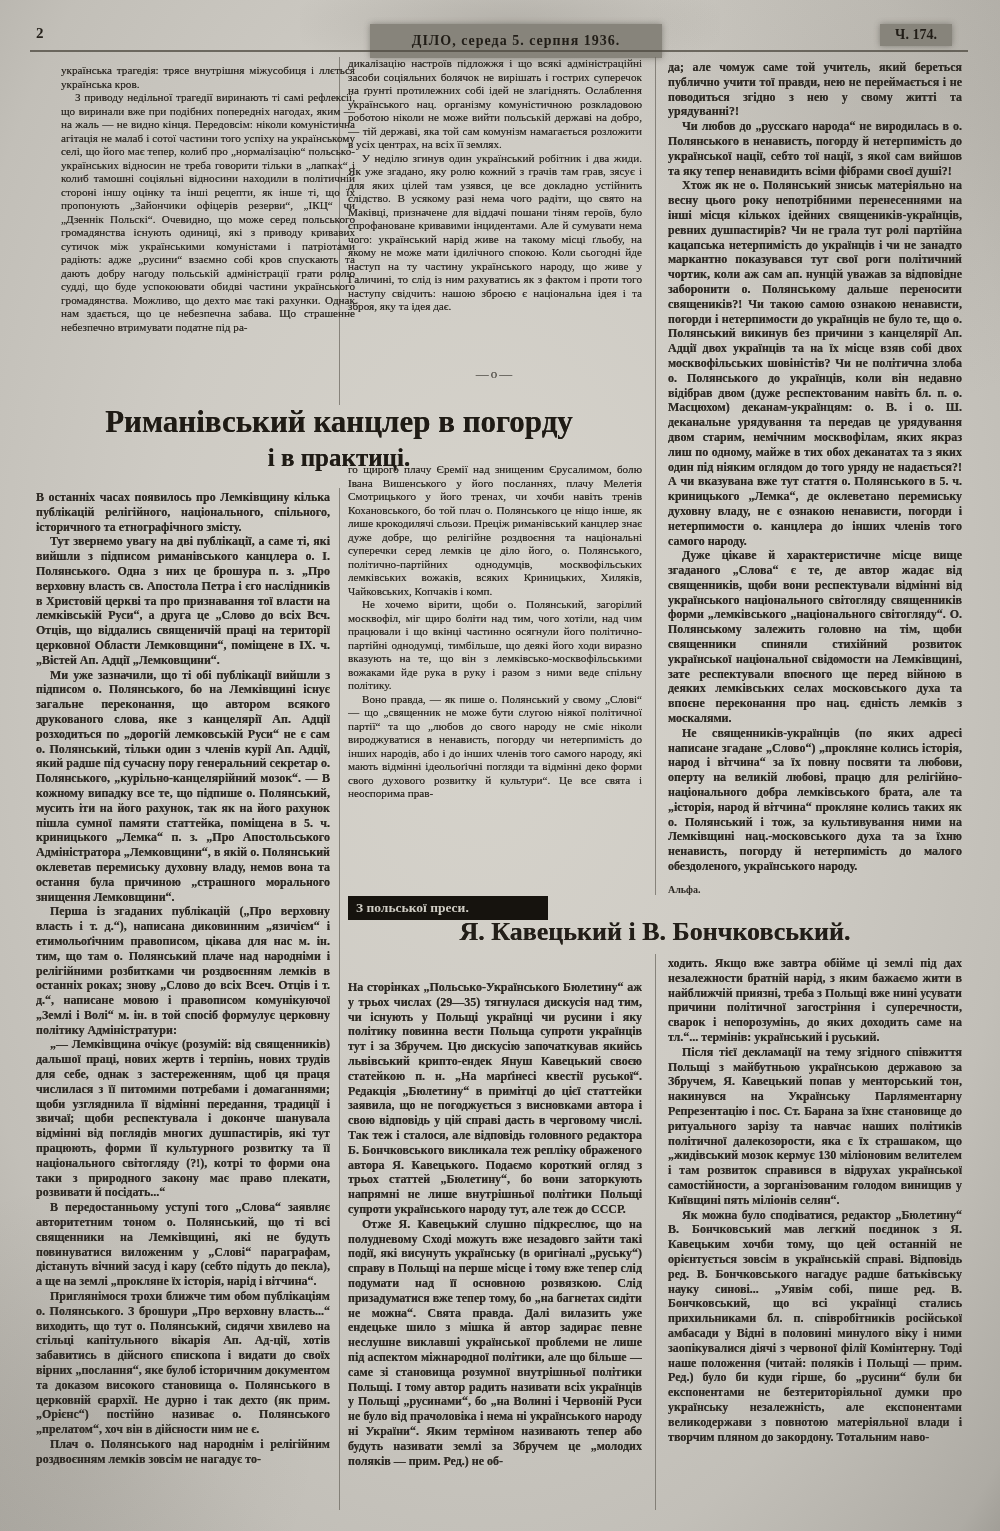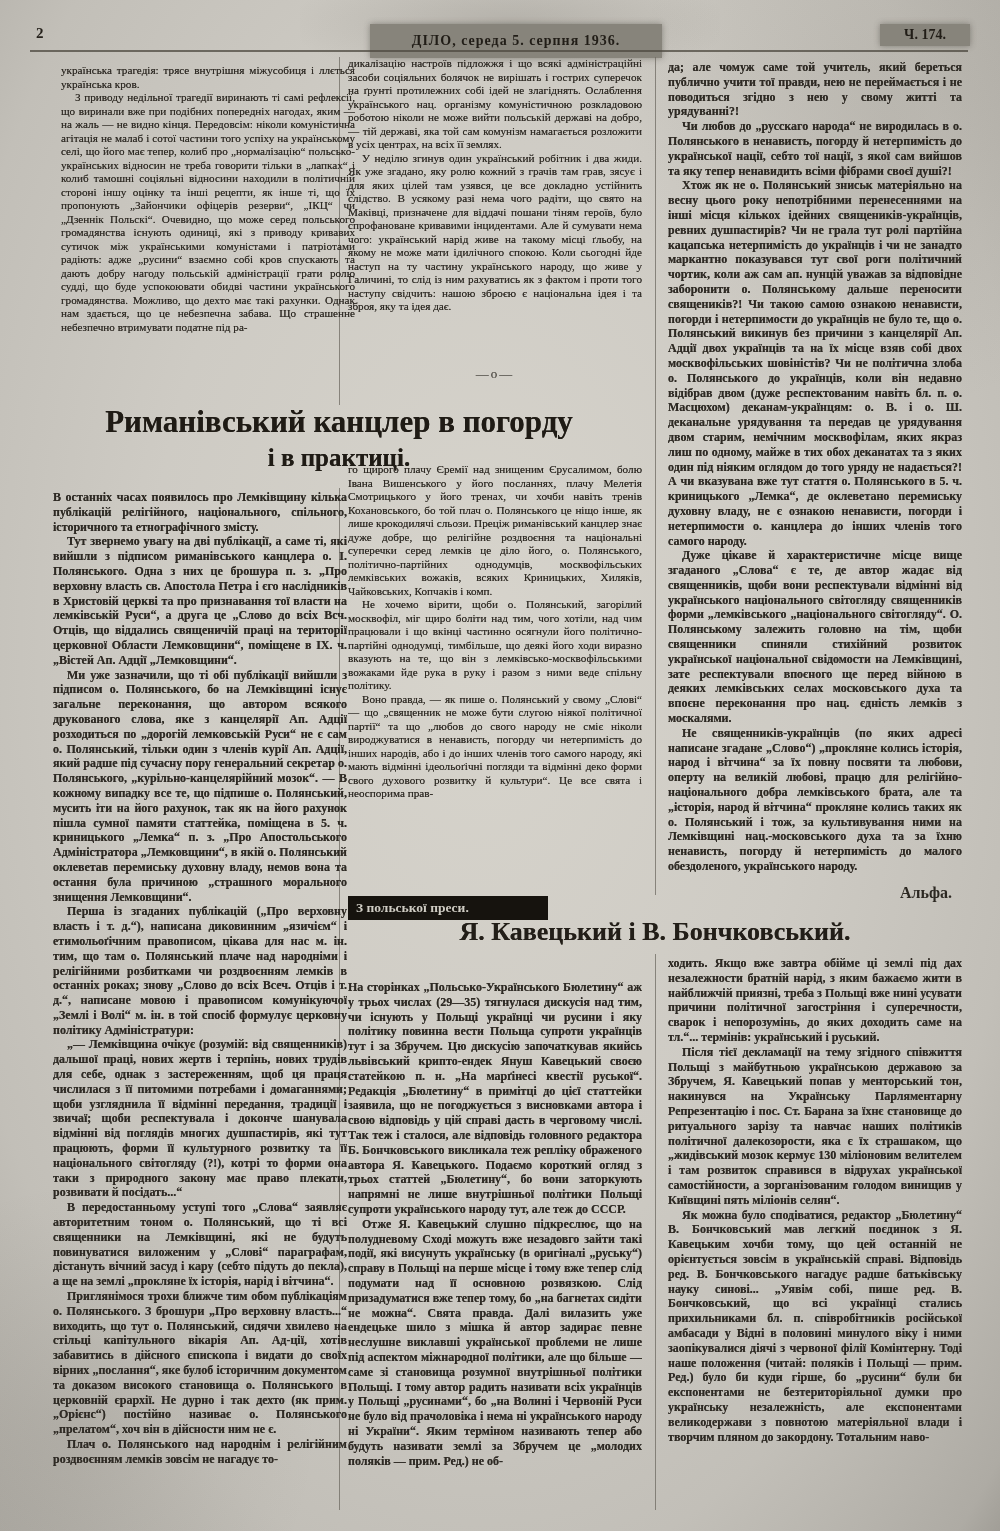--- a/index.html
+++ b/index.html
@@ -10,21 +10,21 @@
     color:#2c2822;
   }
   .stain{position:absolute;pointer-events:none;}
   .stain.s1{left:620px;top:0;width:380px;height:420px;background:radial-gradient(ellipse at 70% 30%, rgba(88,83,74,0.10), rgba(88,83,74,0) 70%);}
   .stain.s2{left:0;top:1180px;width:320px;height:360px;background:radial-gradient(ellipse at 25% 70%, rgba(88,83,74,0.10), rgba(88,83,74,0) 70%);}
   .stain.s3{left:300px;top:0;width:420px;height:80px;background:radial-gradient(ellipse at 50% 30%, rgba(70,66,58,0.18), rgba(70,66,58,0) 75%);}
 
   .page-num{position:absolute;left:36px;top:25px;font-size:15px;font-weight:bold;color:#26221c;}
   .masthead-band{position:absolute;left:370px;top:24px;width:292px;height:34px;background:#82randomness;background:#87847b;display:flex;align-items:center;justify-content:center;box-shadow:0 0 6px rgba(60,56,48,0.45);}
   .masthead{font-size:14px;font-weight:bold;letter-spacing:1px;color:#211d17;white-space:nowrap;}
-  .issue-band{position:absolute;left:880px;top:24px;width:90px;height:22px;background:#87847b;display:flex;align-items:center;justify-content:center;box-shadow:0 0 6px rgba(60,56,48,0.45);}
+  .issue-band{position:absolute;left:880px;top:24px;width:72px;height:22px;background:#87847b;display:flex;align-items:center;justify-content:center;box-shadow:0 0 6px rgba(60,56,48,0.45);}
   .issue{font-size:14px;font-weight:bold;color:#211d17;white-space:nowrap;}
   .hrule{position:absolute;left:30px;top:50px;width:938px;height:2px;background:#4c483f;opacity:.75;}
 
   .vrule{position:absolute;width:1px;background:#6e6a61;opacity:.75;}
   .v1a{left:339px;top:57px;height:348px;}
   .v1b{left:339px;top:488px;height:1022px;}
   .v2a{left:655px;top:57px;height:838px;}
   .v2b{left:655px;top:954px;height:556px;}
 
   .col{position:absolute;overflow:hidden;text-align:justify;}
@@ -43,26 +43,26 @@
   .headline1 .line2{font-size:25px;line-height:36px;}
 
   .kicker-bar{position:absolute;left:348px;top:896px;width:200px;height:24px;
     background:#16130e;display:flex;align-items:center;padding-left:8px;box-sizing:border-box;}
   .kicker{color:#cfccc3;font-weight:bold;font-size:13.5px;white-space:nowrap;}
 
   .headline2{position:absolute;left:348px;top:919px;width:614px;text-align:center;
     font-weight:bold;font-size:26px;line-height:26px;color:#221e18;
     text-shadow:0 0 0.6px rgba(34,30,24,0.8);}
 
-  .signature{position:absolute;left:668px;top:884px;width:284px;text-align:right;
-    font-weight:bold;font-size:16px;color:#2c2822;}
+  .signature{position:absolute;left:668px;top:884px;width:284px;text-align:left;
+    font-weight:bold;font-size:10px;color:#2c2822;}
 
   .tcol1{left:36px;top:64px;width:294px;height:334px;margin-left:25px;}
   .tcol2{left:348px;top:57px;width:294px;height:306px;}
-  .kcol1{left:53px;top:490px;width:294px;height:1018px;}
+  .kcol1{left:36px;top:490px;width:294px;height:1018px;}
   .kcol2{left:348px;top:463px;width:294px;height:402px;}
   .kcol3{left:668px;top:60px;width:294px;height:822px;}
   .pcol1{left:348px;top:956px;width:294px;height:552px;margin-top:24px;}
   .pcol2{left:668px;top:956px;width:294px;height:552px;}
 </style>
 </head>
 <body>
 
 <div class="page">
 

